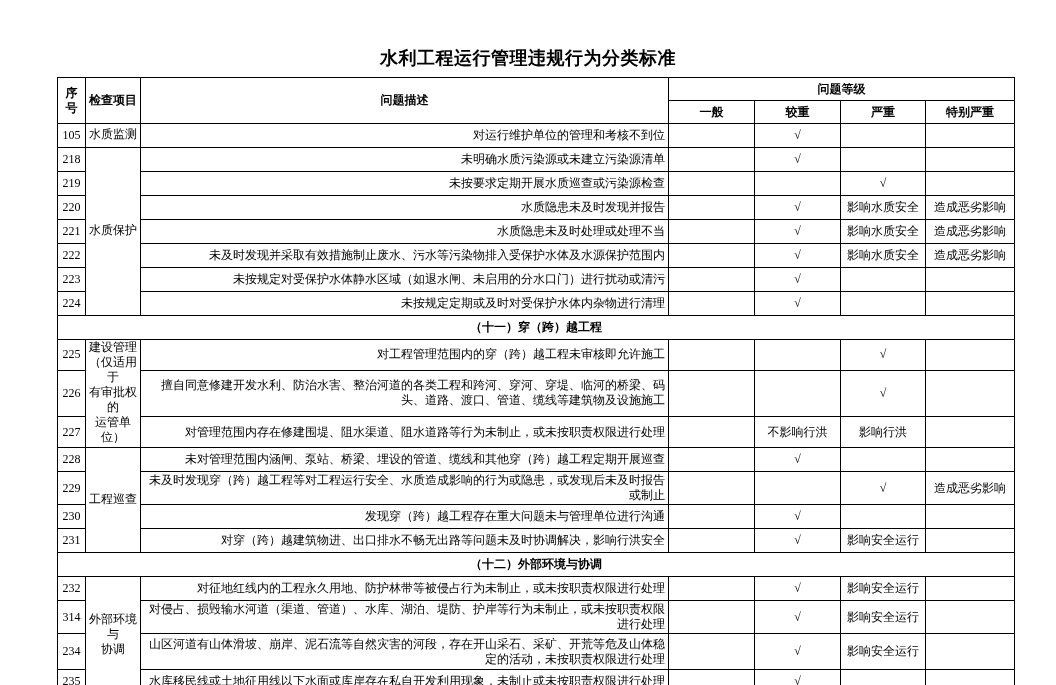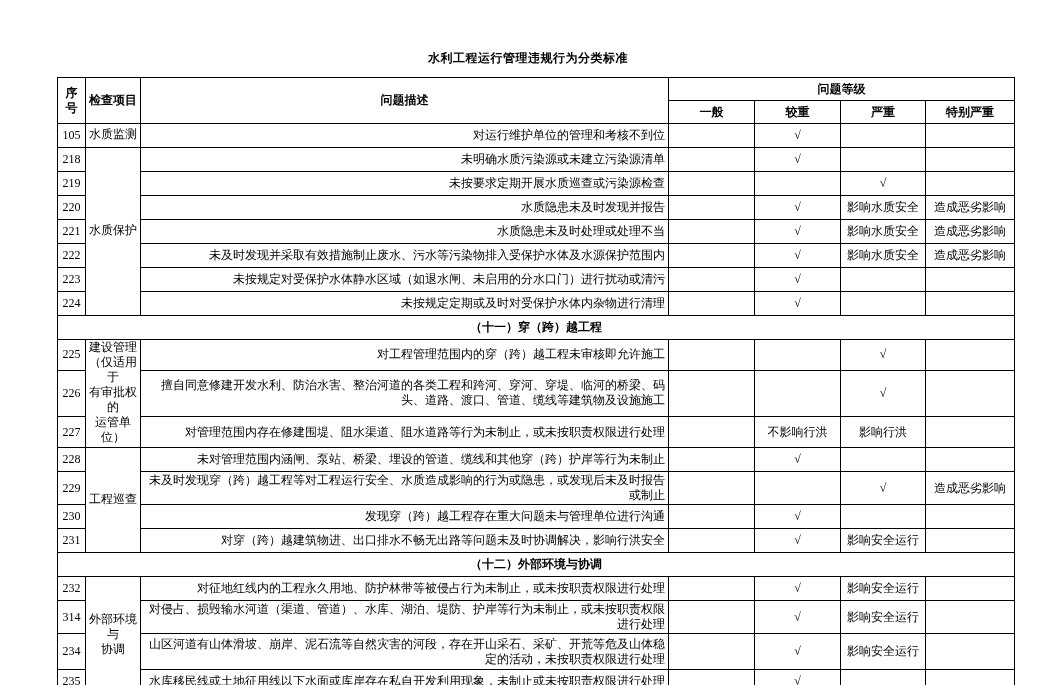--- a/index.html
+++ b/index.html
@@ -13,21 +13,21 @@
   .page {
     position: relative;
     width: 1056px; height: 685px;
     overflow: hidden;
   }
   .title {
     margin: 0;
     padding-top: 48px;
     padding-bottom: 8px;
     text-align: center;
-    font-size: 12px;
+    font-size: 18px;
     font-weight: bold;
     letter-spacing: 0.5px;
     font-family: "Liberation Sans", "DejaVu Sans", sans-serif;
     line-height: 21px;
   }
   table.main-table {
     margin-left: 57px;
     width: 957px;
     border-collapse: collapse;
     table-layout: fixed;
@@ -204,21 +204,21 @@
           <td class="serial-cell">227</td>
           <td class="desc-cell">对管理范围内存在修建围堤、阻水渠道、阻水道路等行为未制止，或未按职责权限进行处理</td>
           <td class="level-cell"></td>
           <td class="level-cell">不影响行洪</td>
           <td class="level-cell">影响行洪</td>
           <td class="level-cell"></td>
         </tr>
         <tr>
           <td class="serial-cell">228</td>
           <td class="group-cell" rowspan="4">工程巡查</td>
-          <td class="desc-cell">未对管理范围内涵闸、泵站、桥梁、埋设的管道、缆线和其他穿（跨）护岸等行为未制止</td>
+          <td class="desc-cell">未对管理范围内涵闸、泵站、桥梁、埋设的管道、缆线和其他穿（跨）越工程定期开展巡查</td>
           <td class="level-cell"></td>
           <td class="level-cell">√</td>
           <td class="level-cell"></td>
           <td class="level-cell"></td>
         </tr>
         <tr>
           <td class="serial-cell">229</td>
           <td class="desc-cell">未及时发现穿（跨）越工程等对工程运行安全、水质造成影响的行为或隐患，或发现后未及时报告或制止</td>
           <td class="level-cell"></td>
           <td class="level-cell"></td>

